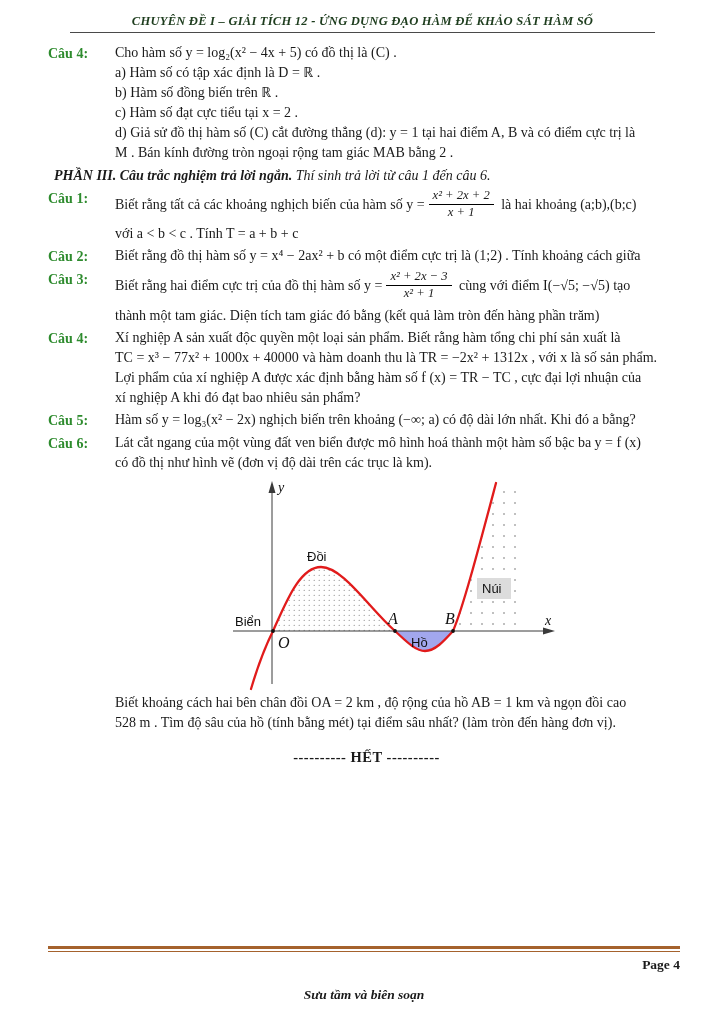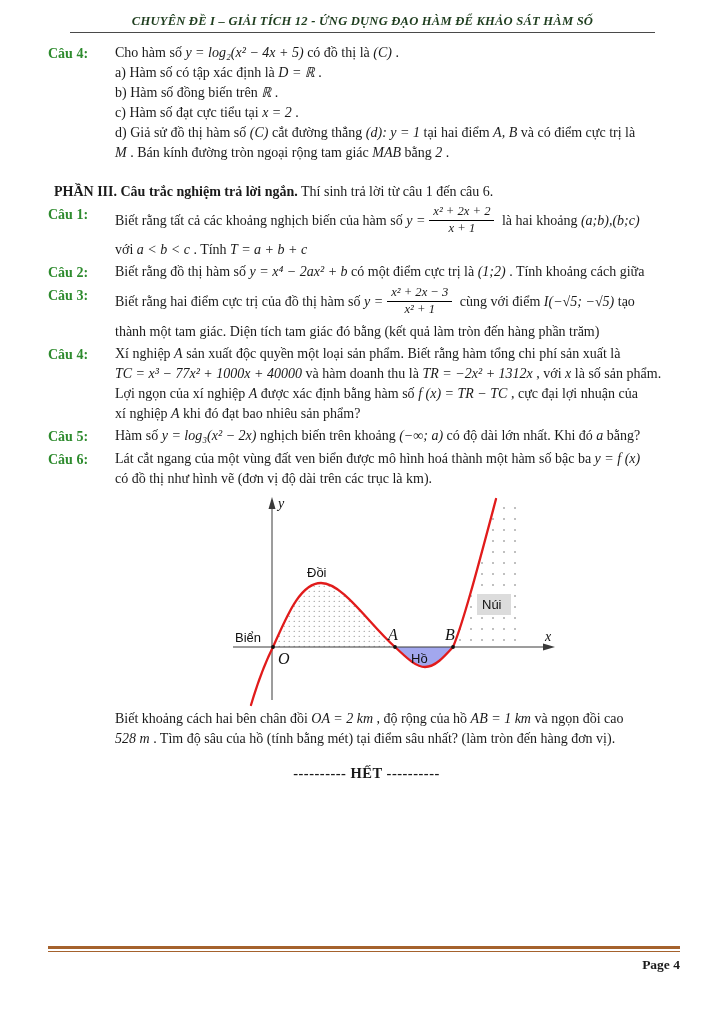--- a/index.html
+++ b/index.html
@@ -20,28 +20,28 @@
     letter-spacing:.2px;white-space:nowrap;
   }
   .content{margin:10px 40px 0 48px;font-size:14px;}
   .qrow{display:flex;margin-top:2px;}
   .qlabel{
     flex:0 0 67px;color:var(--green);font-weight:bold;white-space:nowrap;
     line-height:20px;padding-top:1px;
   }
   .qbody{flex:1 1 auto;min-width:0;}
   .line{white-space:nowrap;line-height:20px;min-height:20px;display:block;}
-  .line .m{font-style:italic;}
+  .line .m{}
   .frac{
     display:inline-flex;flex-direction:column;text-align:center;vertical-align:middle;
     font-style:italic;font-size:12.6px;line-height:1.25;margin:2px 4px;position:relative;top:-2px;
   }
   .frac .num{border-bottom:1px solid #000;padding:0 4px 0 4px;}
   .frac .den{padding:0 4px;}
-  .phan-heading{margin:19px 0 2px 6px;line-height:20px;white-space:nowrap;}
+  .phan-heading{margin:3px 0 2px 6px;line-height:20px;white-space:nowrap;font-style:italic;}
   .phan-heading .b{font-weight:bold;}
   .figure{margin:6px 0 2px 135px;}
   .figure svg{display:block;}
   .curve{fill:none;stroke:var(--curve_red);stroke-width:2.3;stroke-linecap:round;}
   .lake{fill:var(--lake_blue);stroke:none;}
   .axis{stroke:#3a3a3a;stroke-width:1;}
   .axis-arrow{fill:#3a3a3a;}
   .pt{fill:#111;}
   .lbl-serif{font-family:"Liberation Serif",serif;font-style:italic;font-size:14px;fill:#111;}
   .lbl-serif-big{font-family:"Liberation Serif",serif;font-style:italic;font-size:16px;fill:#111;}
@@ -105,21 +105,21 @@
                 <span class="den">x² + 1</span>
               </span><span> cùng với điểm </span><span class="m">I(−√5; −√5)</span><span> tạo</span></div>
             <div class="line"><span>thành một tam giác. Diện tích tam giác đó bằng (kết quả làm tròn đến hàng phần trăm)</span></div>
           </div>
         </div>
         <div class="qrow">
           <div class="qlabel">Câu 4:</div>
           <div class="qbody">
             <div class="line"><span>Xí nghiệp </span><span class="m">A</span><span> sản xuất độc quyền một loại sản phẩm. Biết rằng hàm tổng chi phí sản xuất là</span></div>
             <div class="line"><span class="m">TC = x³ − 77x² + 1000x + 40000</span><span> và hàm doanh thu là </span><span class="m">TR = −2x² + 1312x</span><span> , với </span><span class="m">x</span><span> là số sản phẩm.</span></div>
-            <div class="line"><span>Lợi ngọn của xí nghiệp </span><span class="m">A</span><span> được xác định bằng hàm số </span><span class="m">f (x) = TR − TC</span><span> , cực đại lợi nhuận của</span></div>
+            <div class="line"><span>Lợi phẩm của xí nghiệp </span><span class="m">A</span><span> được xác định bằng hàm số </span><span class="m">f (x) = TR − TC</span><span> , cực đại lợi nhuận của</span></div>
             <div class="line"><span>xí nghiệp </span><span class="m">A</span><span> khi đó đạt bao nhiêu sản phẩm?</span></div>
           </div>
         </div>
         <div class="qrow">
           <div class="qlabel">Câu 5:</div>
           <div class="qbody">
             <div class="line"><span>Hàm số </span><span class="m">y = log₃(x² − 2x)</span><span> nghịch biến trên khoảng </span><span class="m">(−∞; a)</span><span> có độ dài lớn nhất. Khi đó </span><span class="m">a</span><span> bằng?</span></div>
           </div>
         </div>
         <div class="qrow">
@@ -180,15 +180,16 @@
           <div class="line"><span class="m">528 m</span><span> . Tìm độ sâu của hồ (tính bằng mét) tại điểm sâu nhất? (làm tròn đến hàng đơn vị).</span></div>
         </div>
     </div>
 
     <div class="end-mark">---------- HẾT ----------</div>
   </div>
 
   <div class="footer">
     <div class="footer-rule"></div>
     <div class="page-num">Page 4</div>
+    <div class="credit">Sưu tầm và biên soạn</div>
   </div>
 
 </div>
 
 </body></html>

